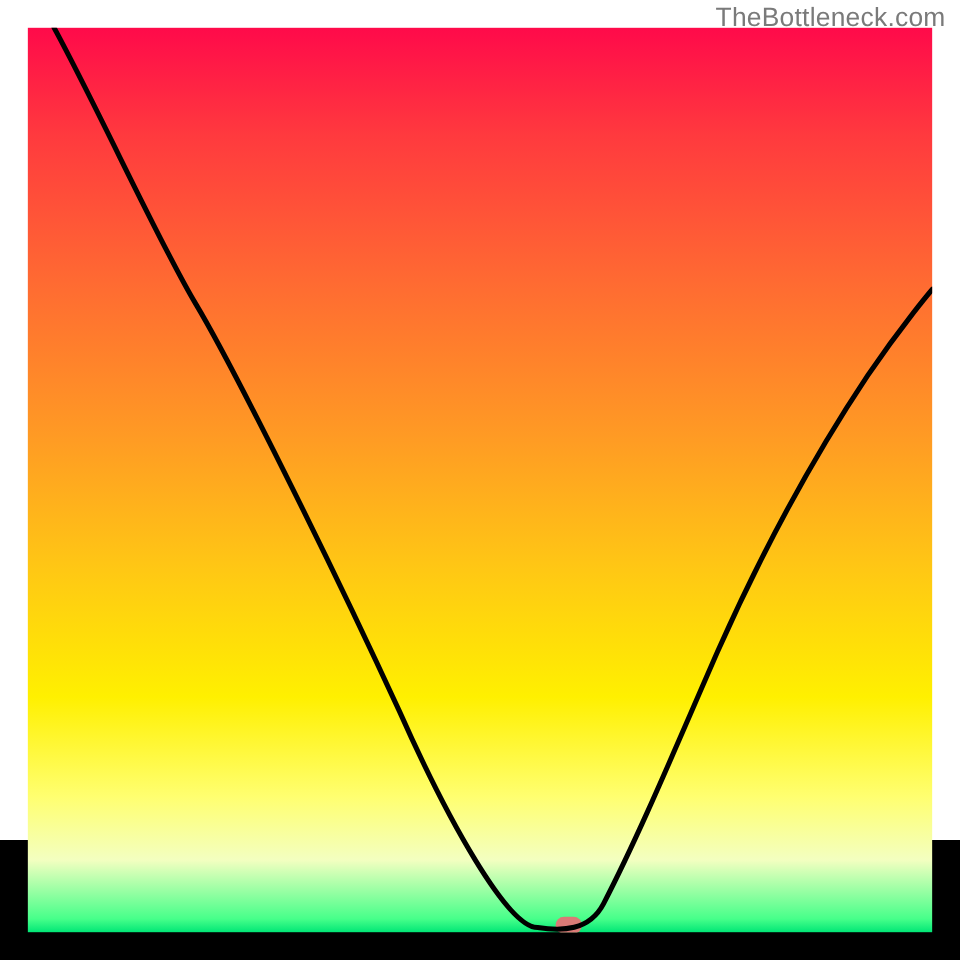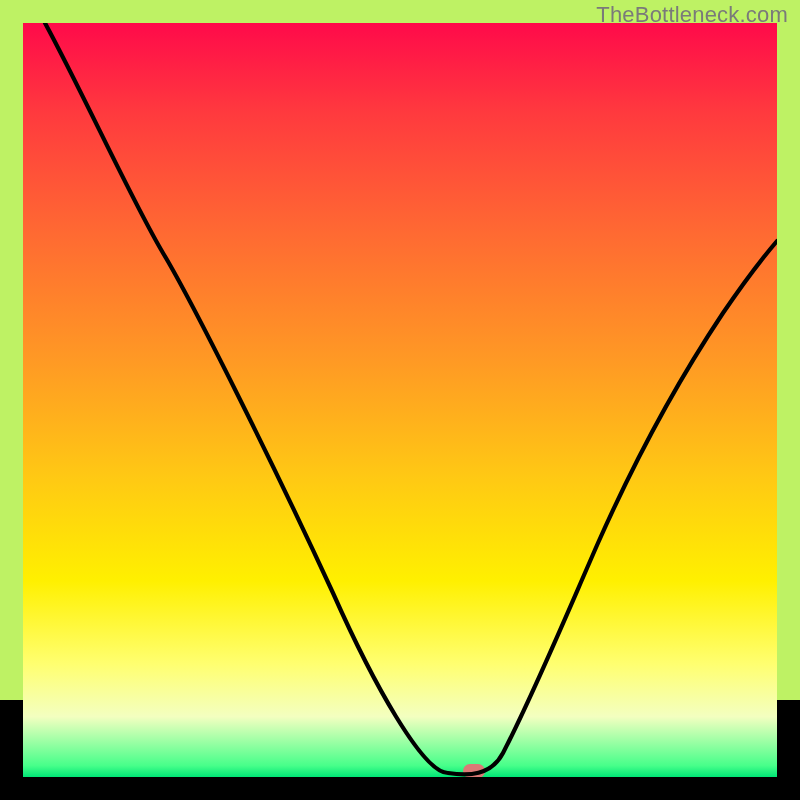--- a/index.html
+++ b/index.html
@@ -8,21 +8,21 @@
     width: 800px;
     height: 800px;
     background: #000;
     font-family: Arial, Helvetica, sans-serif;
     overflow: hidden;
   }
   .canvas {
     position: relative;
     width: 800px;
     height: 700px;
-    background: #bef264;
+    background: #ffffff;
   }
   .plot-area {
     position: absolute;
     left: 23px;
     top: 23px;
     width: 754px;
     height: 754px;
     overflow: hidden;
   }
   .gradient-bg {

